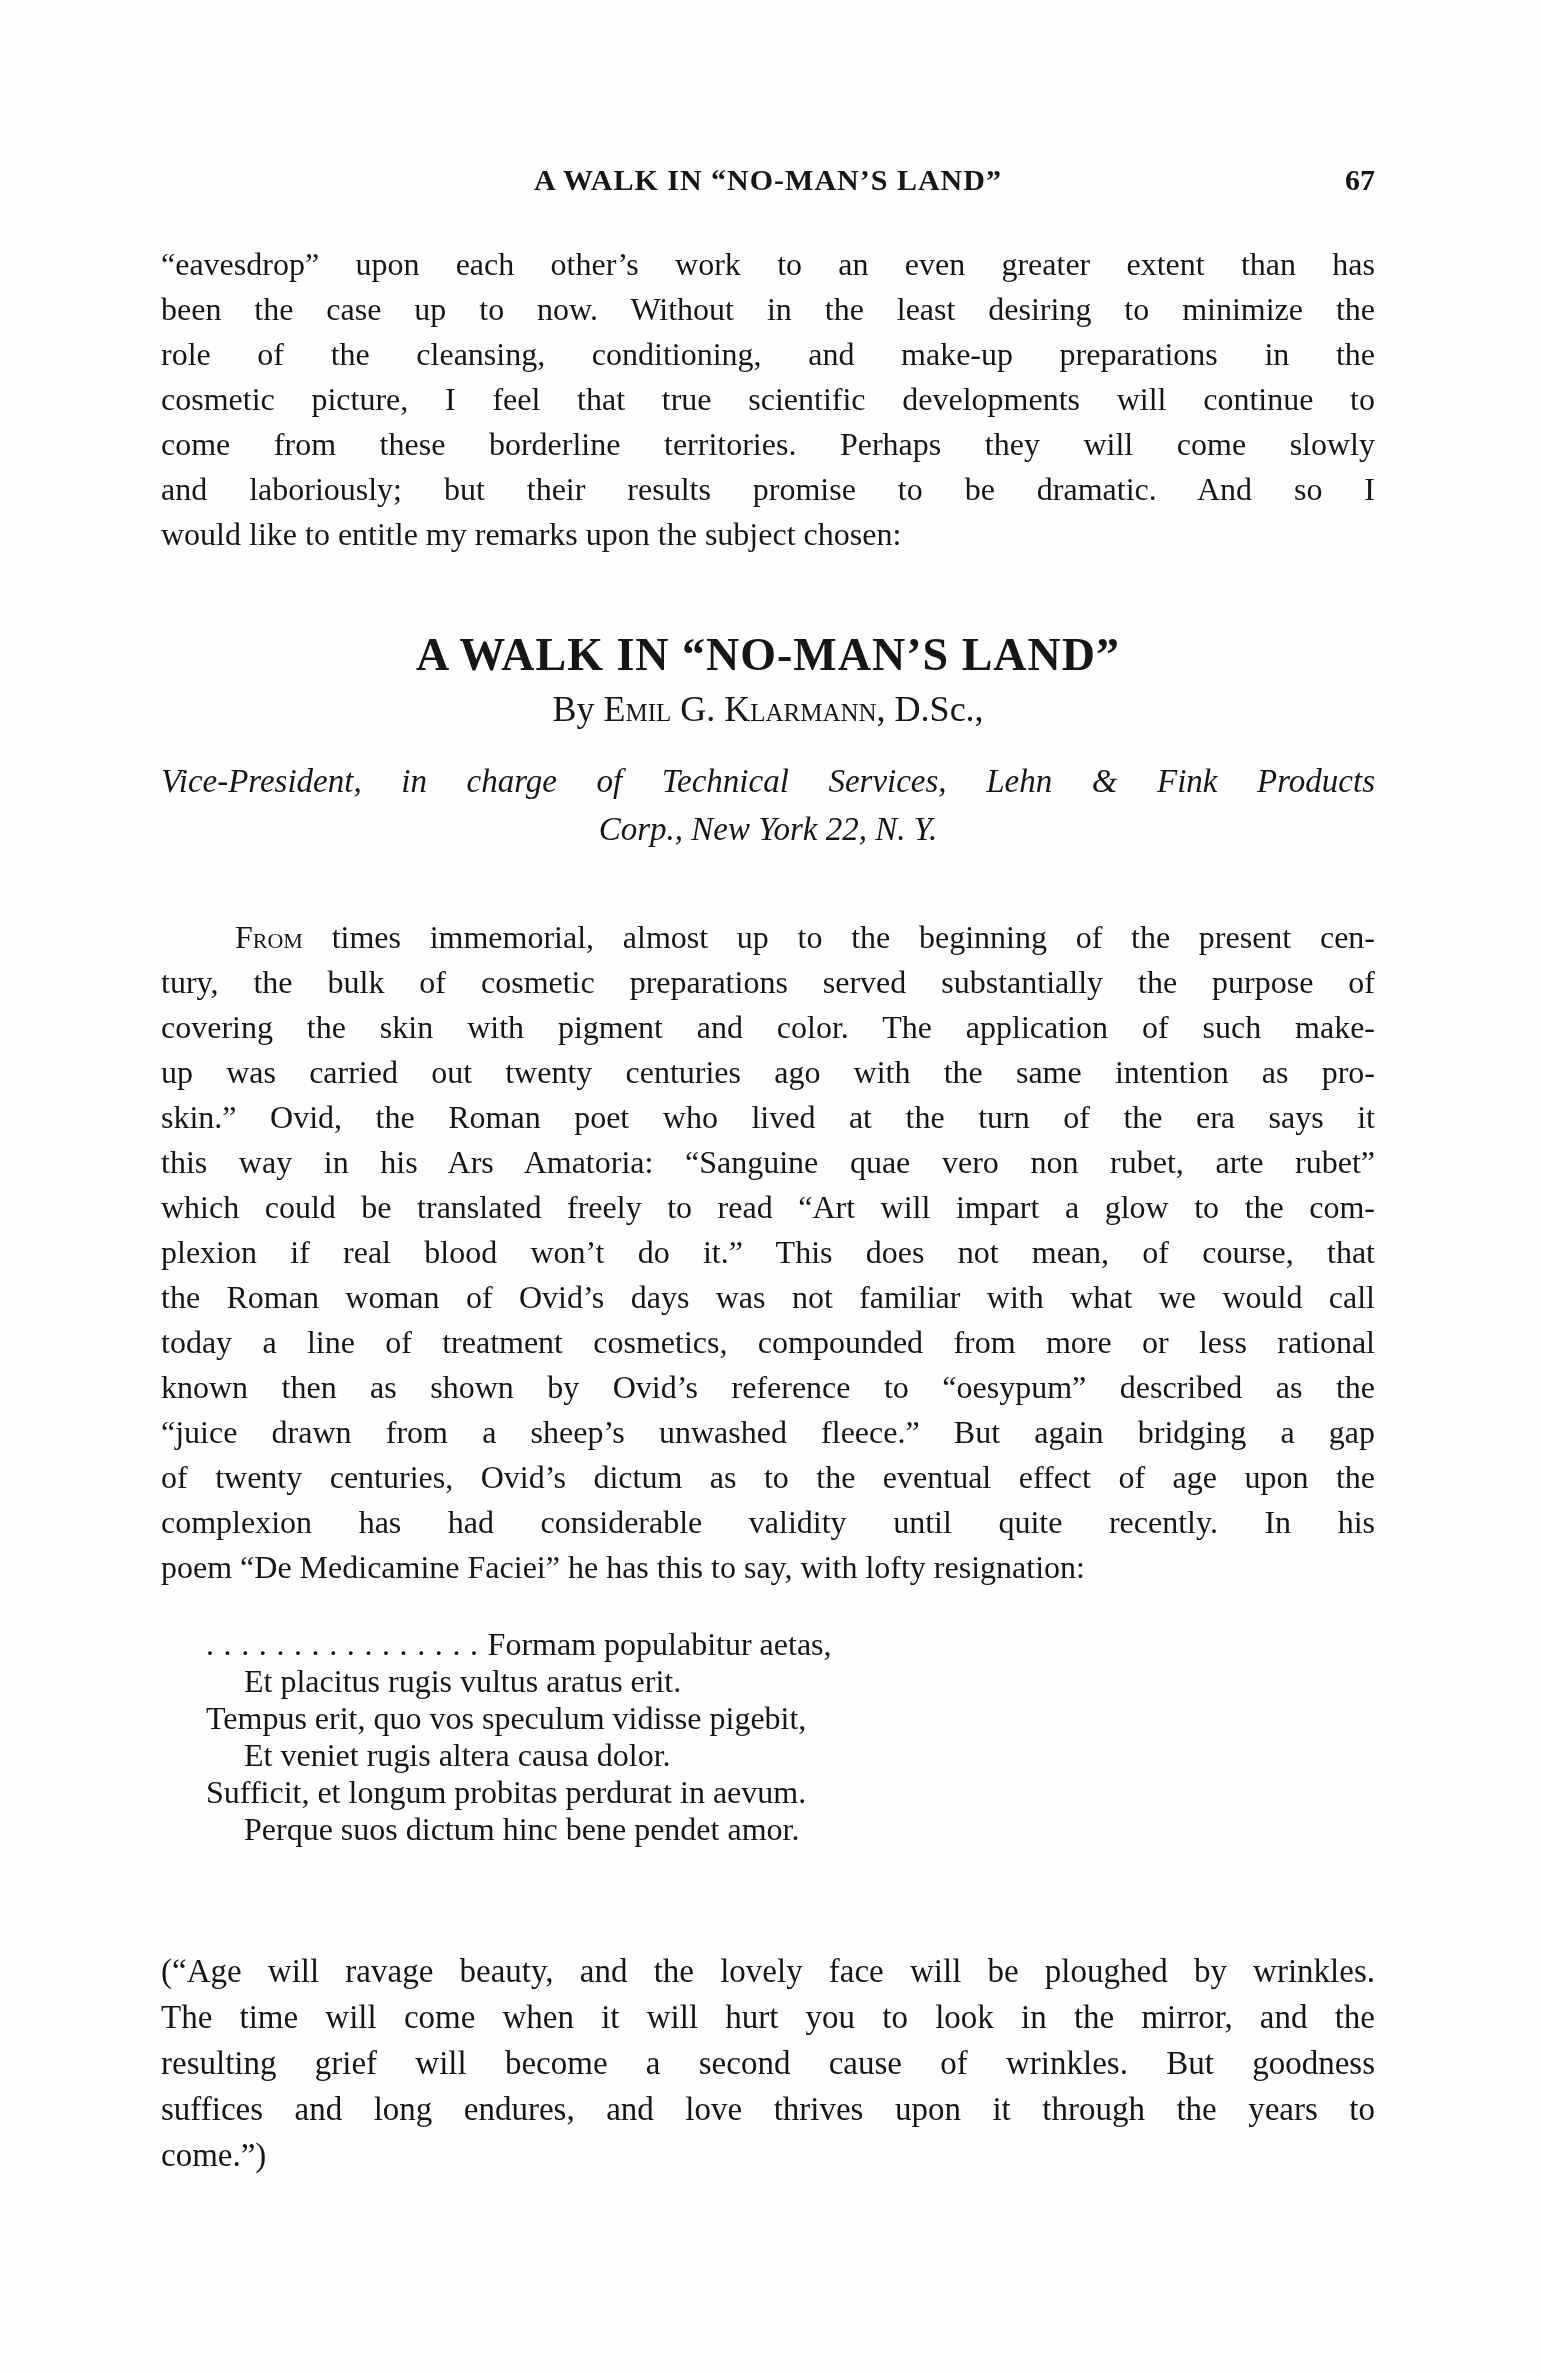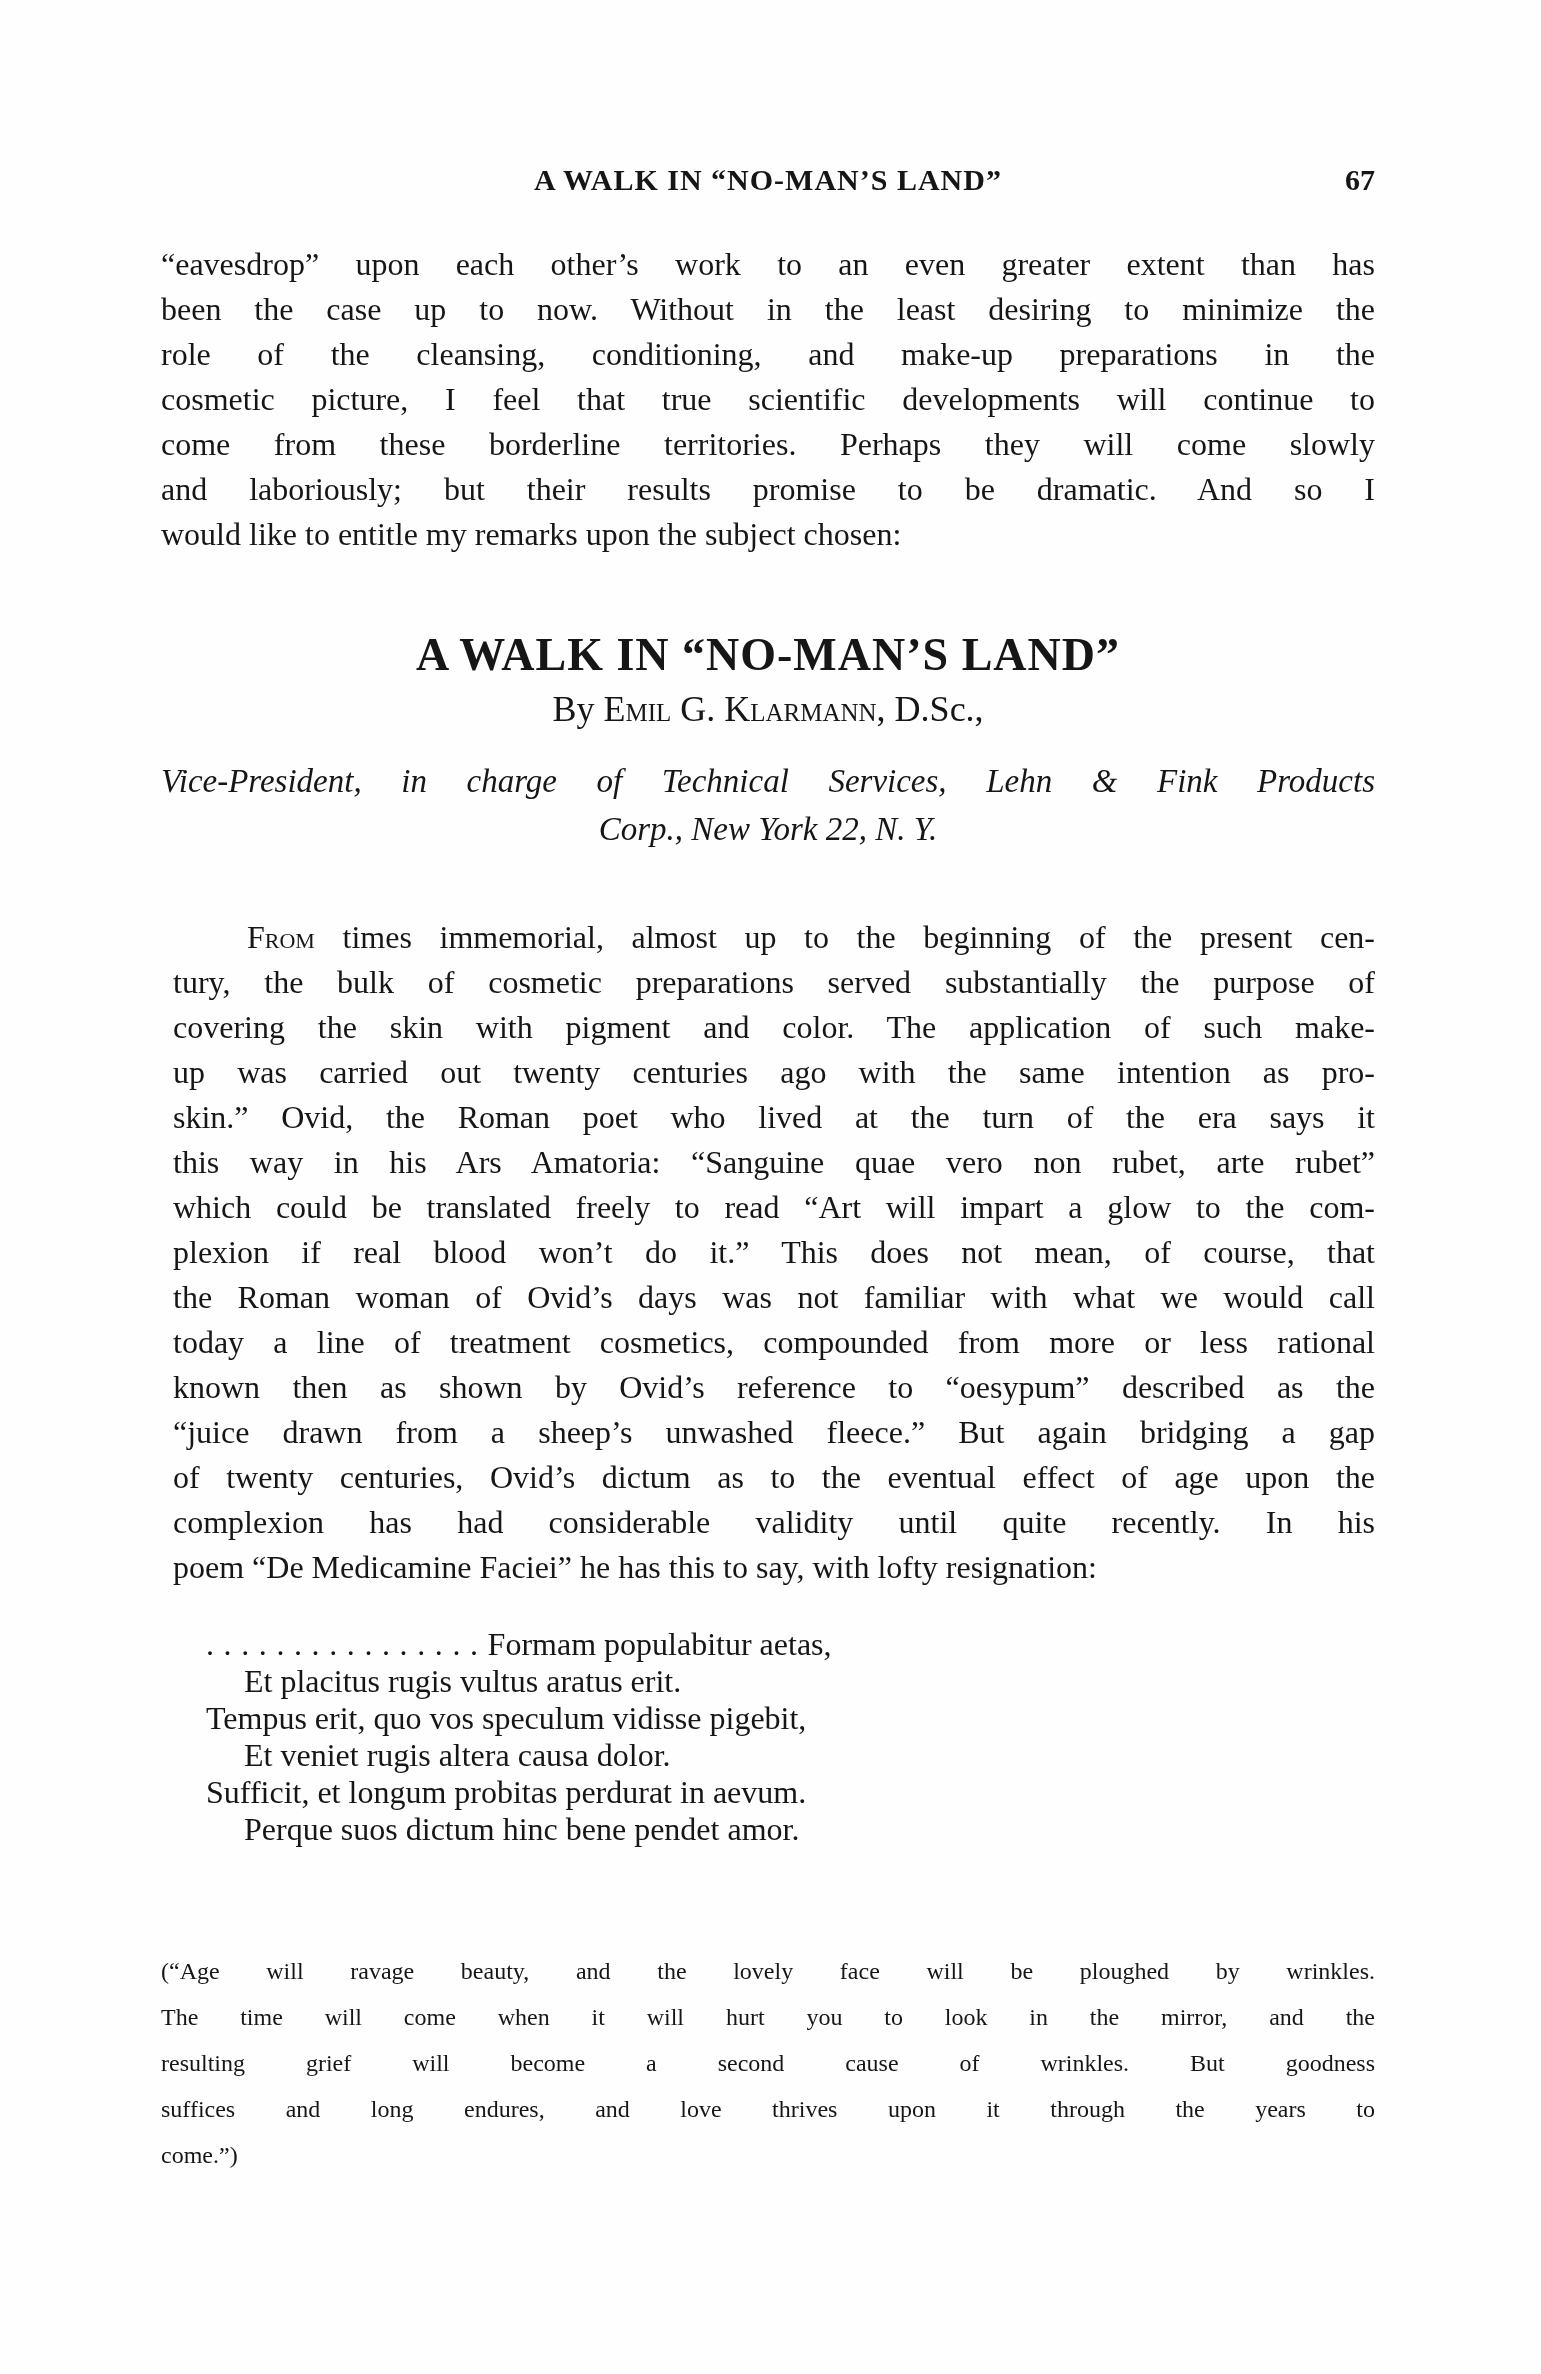--- a/index.html
+++ b/index.html
@@ -90,41 +90,40 @@
   .affil .cline { text-align: center; }
 
   
   .bodypara {
     top: 915px;
     font-size: 32px;
   }
   .bodypara .jline, .bodypara .line {
     height: 45px;
     line-height: 45px;
-    margin-left: 12px;
   }
   .firstline { padding-left: 74px; }
 
   
   .poem {
     top: 1626px;
     font-size: 32px;
   }
   .poem .line {
     height: 37px;
     line-height: 37px;
   }
   .poem .line:nth-child(odd)  { padding-left: 45px; }
   .poem .line:nth-child(even) { padding-left: 83px; }
   .leader { letter-spacing: 9.6px; }
 
   
   .trans {
     top: 1948px;
-    font-size: 24px;
+    font-size: 33px;
   }
   .trans .jline, .trans .line {
     height: 46px;
     line-height: 46px;
   }
 </style>
 </head>
 <body>
 
 <div class="sheet">

